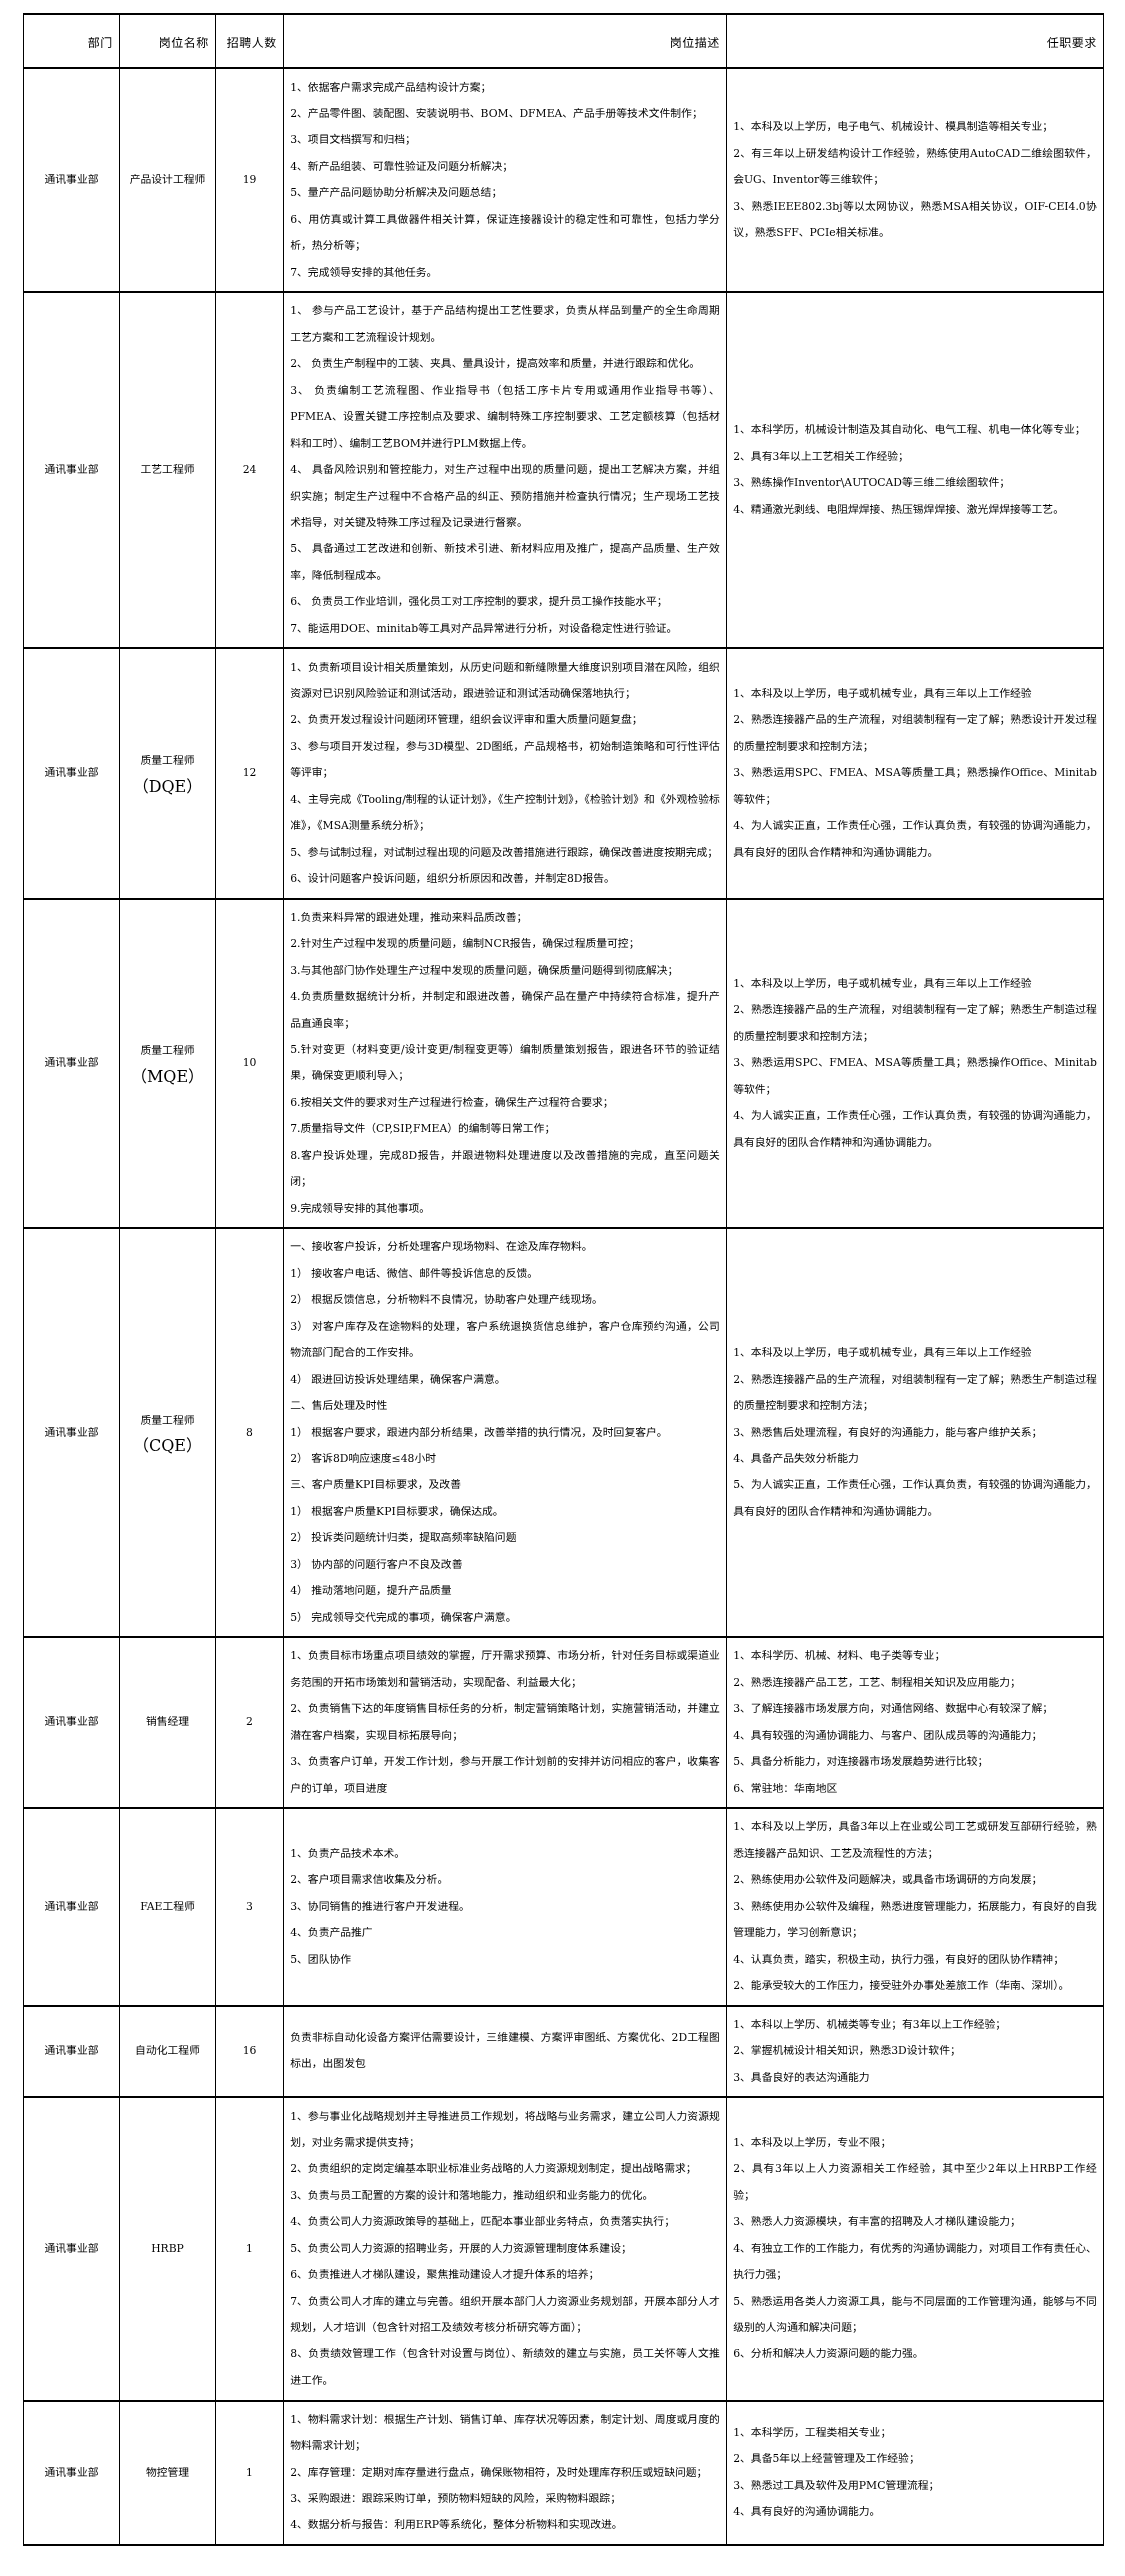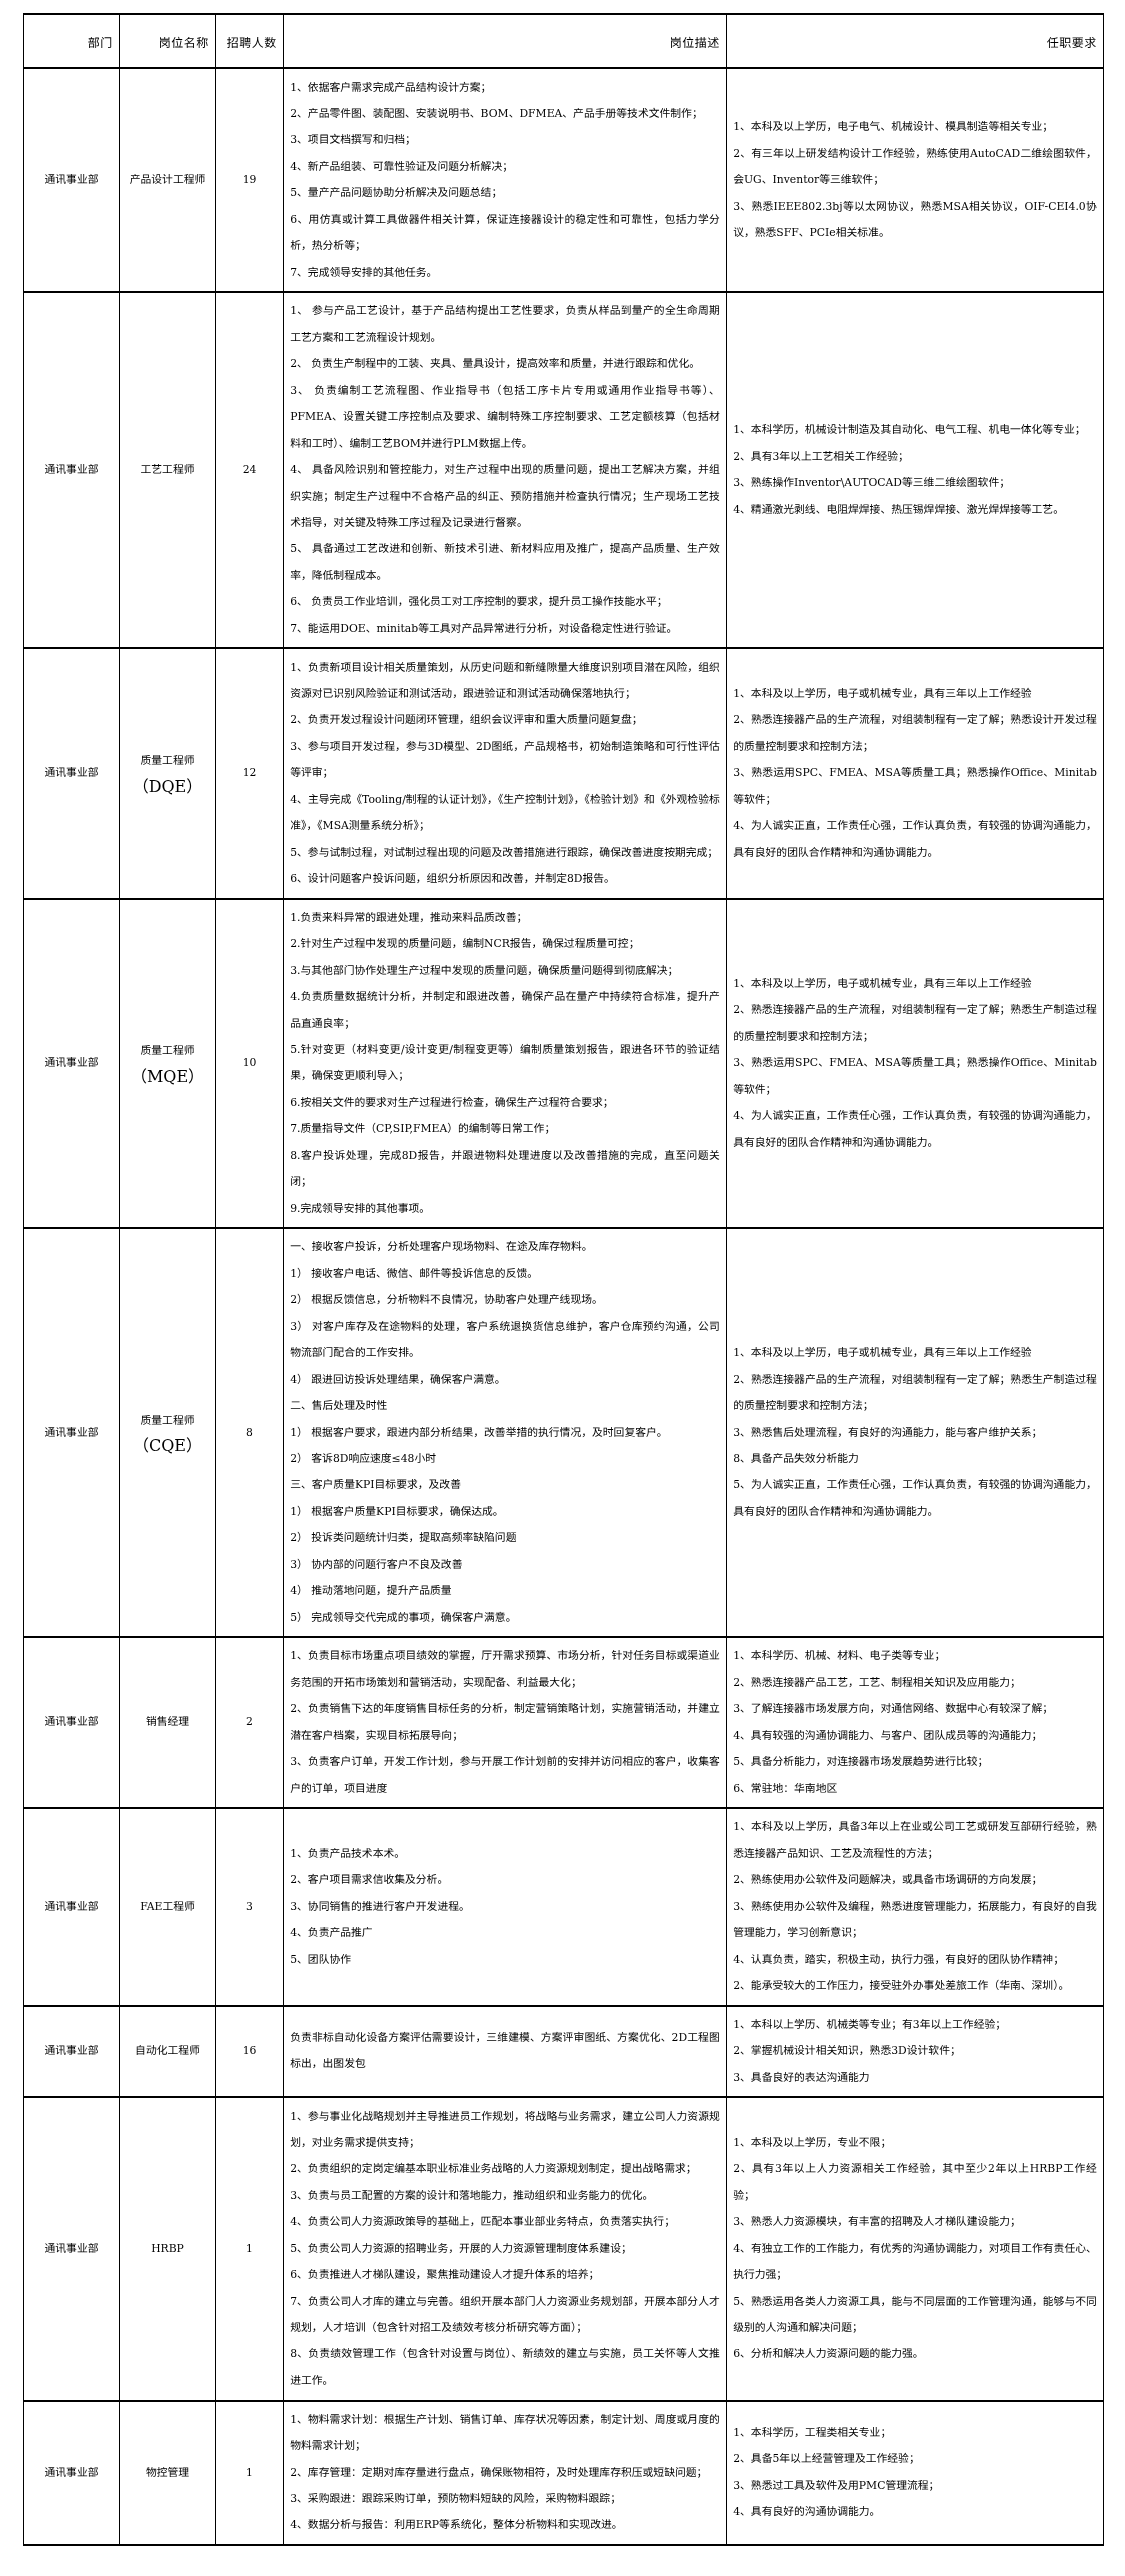--- a/index.html
+++ b/index.html
@@ -185,21 +185,21 @@
             <span class="ln">1） 根据客户质量KPI目标要求，确保达成。</span>
             <span class="ln">2） 投诉类问题统计归类，提取高频率缺陷问题</span>
             <span class="ln">3） 协内部的问题行客户不良及改善</span>
             <span class="ln">4） 推动落地问题，提升产品质量</span>
             <span class="ln">5） 完成领导交代完成的事项，确保客户满意。</span>
           </td>
           <td class="cell-req">
             <span class="ln">1、本科及以上学历，电子或机械专业，具有三年以上工作经验</span>
             <span class="ln">2、熟悉连接器产品的生产流程，对组装制程有一定了解；熟悉生产制造过程的质量控制要求和控制方法；</span>
             <span class="ln">3、熟悉售后处理流程，有良好的沟通能力，能与客户维护关系；</span>
-            <span class="ln">8、具备产品失效分析能力</span>
+            <span class="ln">4、具备产品失效分析能力</span>
             <span class="ln">5、为人诚实正直，工作责任心强，工作认真负责，有较强的协调沟通能力，具有良好的团队合作精神和沟通协调能力。</span>
           </td>
         </tr>
         <tr>
           <td class="cell-dept">通讯事业部</td>
           <td class="cell-title"><span>销售经理</span></td>
           <td class="cell-count">2</td>
           <td class="cell-desc">
             <span class="ln">1、负责目标市场重点项目绩效的掌握，厅开需求预算、市场分析，针对任务目标或渠道业务范围的开拓市场策划和营销活动，实现配备、利益最大化；</span>
             <span class="ln">2、负责销售下达的年度销售目标任务的分析，制定营销策略计划，实施营销活动，并建立潜在客户档案，实现目标拓展导向；</span>

